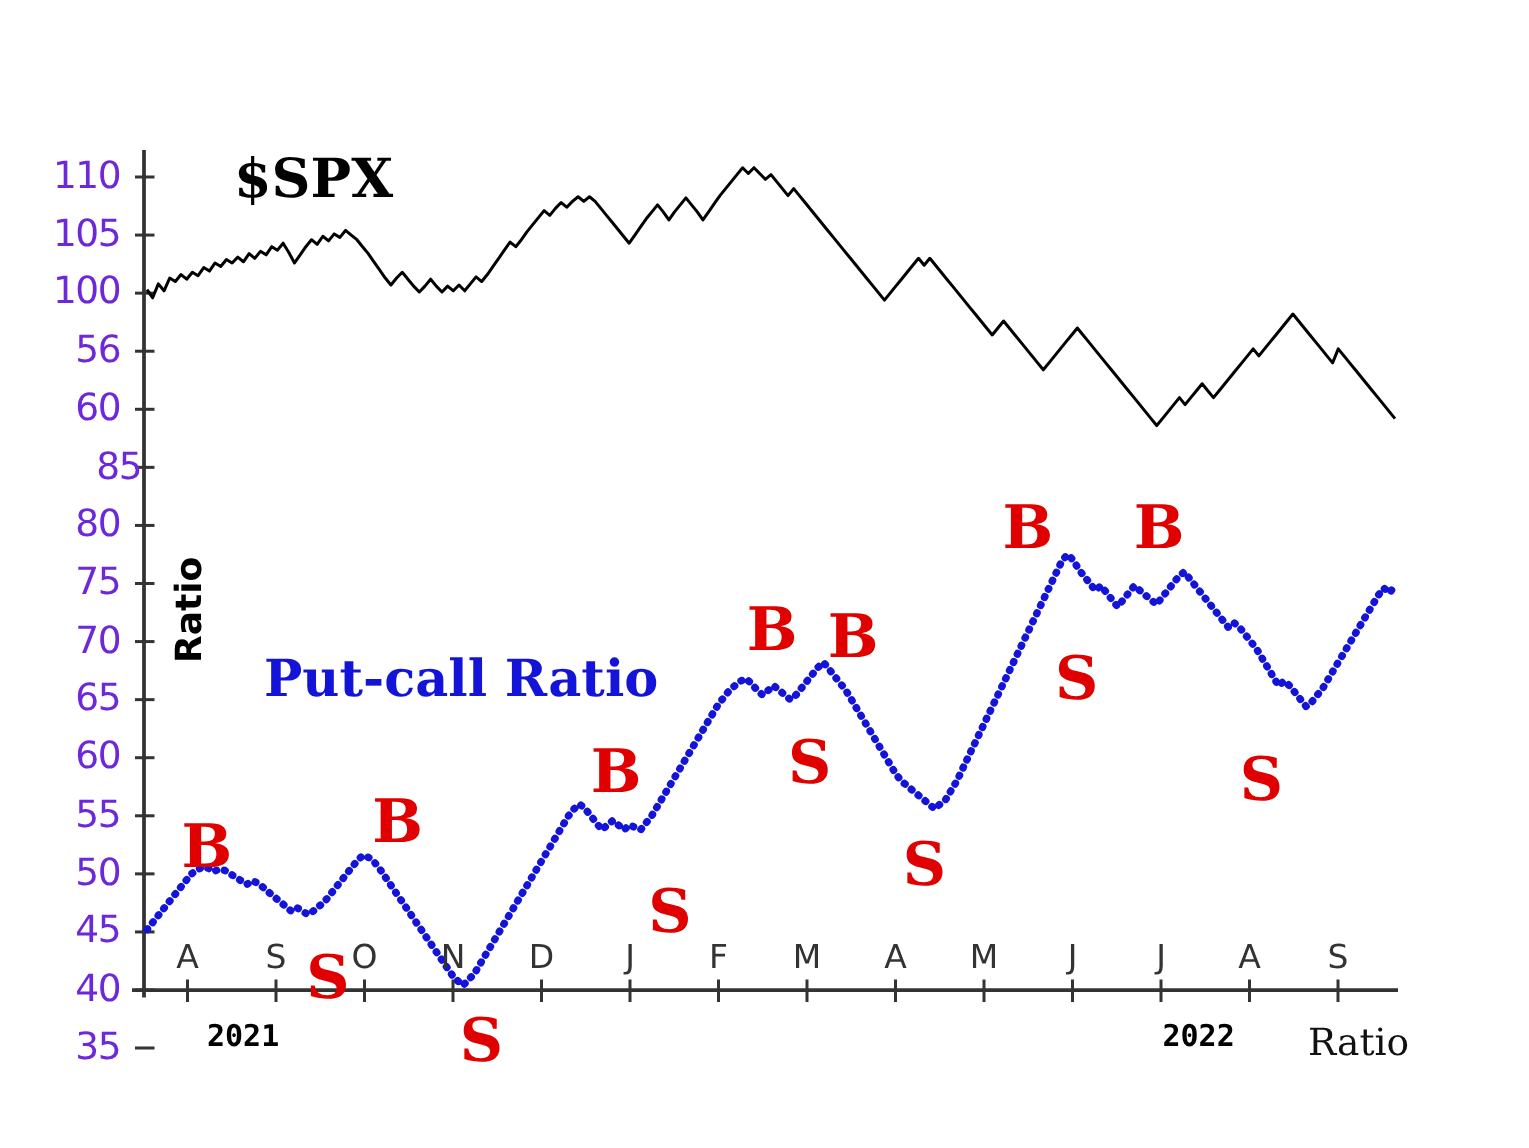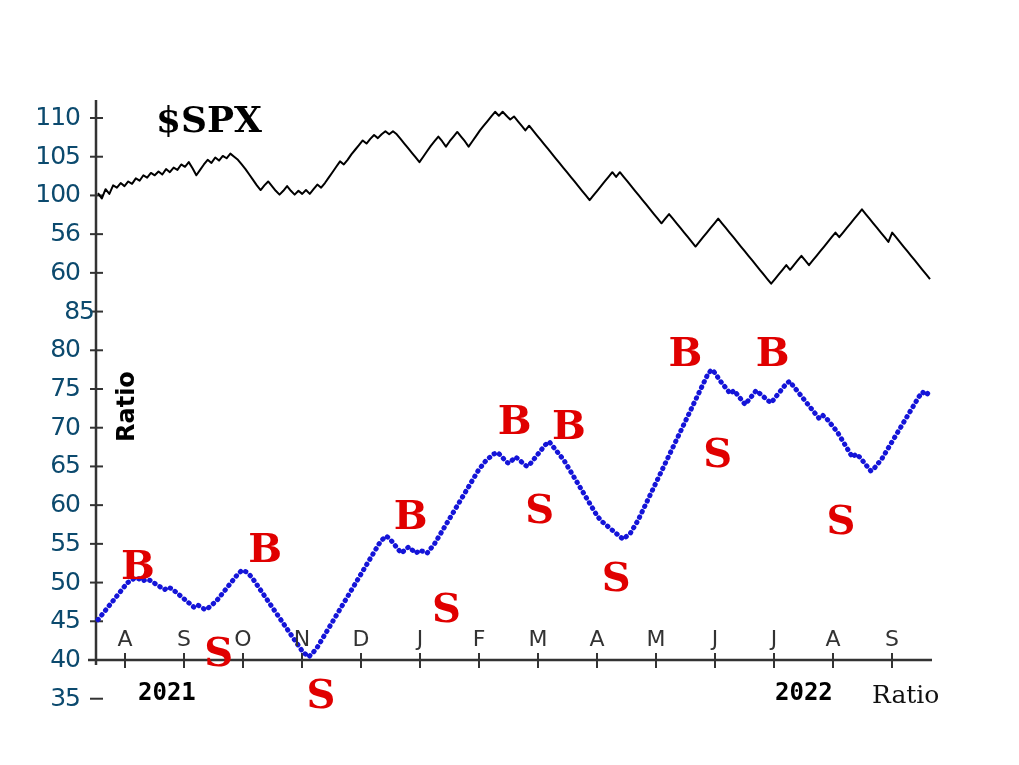--- a/index.html
+++ b/index.html
@@ -10,30 +10,30 @@
   .chart-title{
     position:absolute;left:0;top:40px;width:1019px;text-align:center;
     font-family:"DejaVu Serif",serif;font-size:27px;letter-spacing:1.5px;
     color:#111;white-space:nowrap;
   }
 
   svg#plot{position:absolute;left:0;top:0;width:1019px;height:765px;}
 
   .ytick-label{
     position:absolute;text-align:right;width:58px;
-    font-family:"DejaVu Sans",sans-serif;font-size:25px;color:#0c4a6e;
+    font-family:"DejaVu Sans",sans-serif;font-size:25px;color:#6d28d9;
     letter-spacing:-1px;
   }
   .xtick-label{
     position:absolute;text-align:center;width:30px;
     font-family:"DejaVu Sans",sans-serif;font-size:22px;color:#333;
   }
   .year-label{
     position:absolute;font-family:"DejaVu Sans Mono",monospace;
-    font-size:24px;font-weight:bold;color:#000;letter-spacing:0px;
+    font-size:20px;font-weight:bold;color:#000;letter-spacing:0px;
   }
   .date-label{
     position:absolute;font-family:"DejaVu Serif",serif;
     font-size:25px;color:#111;
   }
   .axis-ylabel{
     position:absolute;font-family:"DejaVu Sans",sans-serif;
     font-size:24px;font-weight:bold;color:#000;
     transform:rotate(-90deg);transform-origin:left top;white-space:nowrap;
   }
@@ -50,20 +50,21 @@
   }
 </style>
 </head>
 <body>
 
 <div id="root">
 
 
   <div class="series-label label-spx" style="left:140px;top:98px;">$SPX</div>
 
+  <div class="series-label label-pcr" style="left:160px;top:433px;">Put-call Ratio</div>
 
   <div class="axis-ylabel" style="left:112px;top:442px;">Ratio</div>
 
   <div class="year-label" style="left:138px;top:678px;">2021</div>
   <div class="year-label" style="left:775px;top:678px;">2022</div>
   <div class="date-label" style="left:872px;top:680px;">Ratio</div>
 
   <svg id="plot" viewBox="0 0 1019 765">
     <g>
       <line id="yaxis" x1="96" y1="100" x2="96" y2="665" stroke="#333" stroke-width="2.5"></line>

